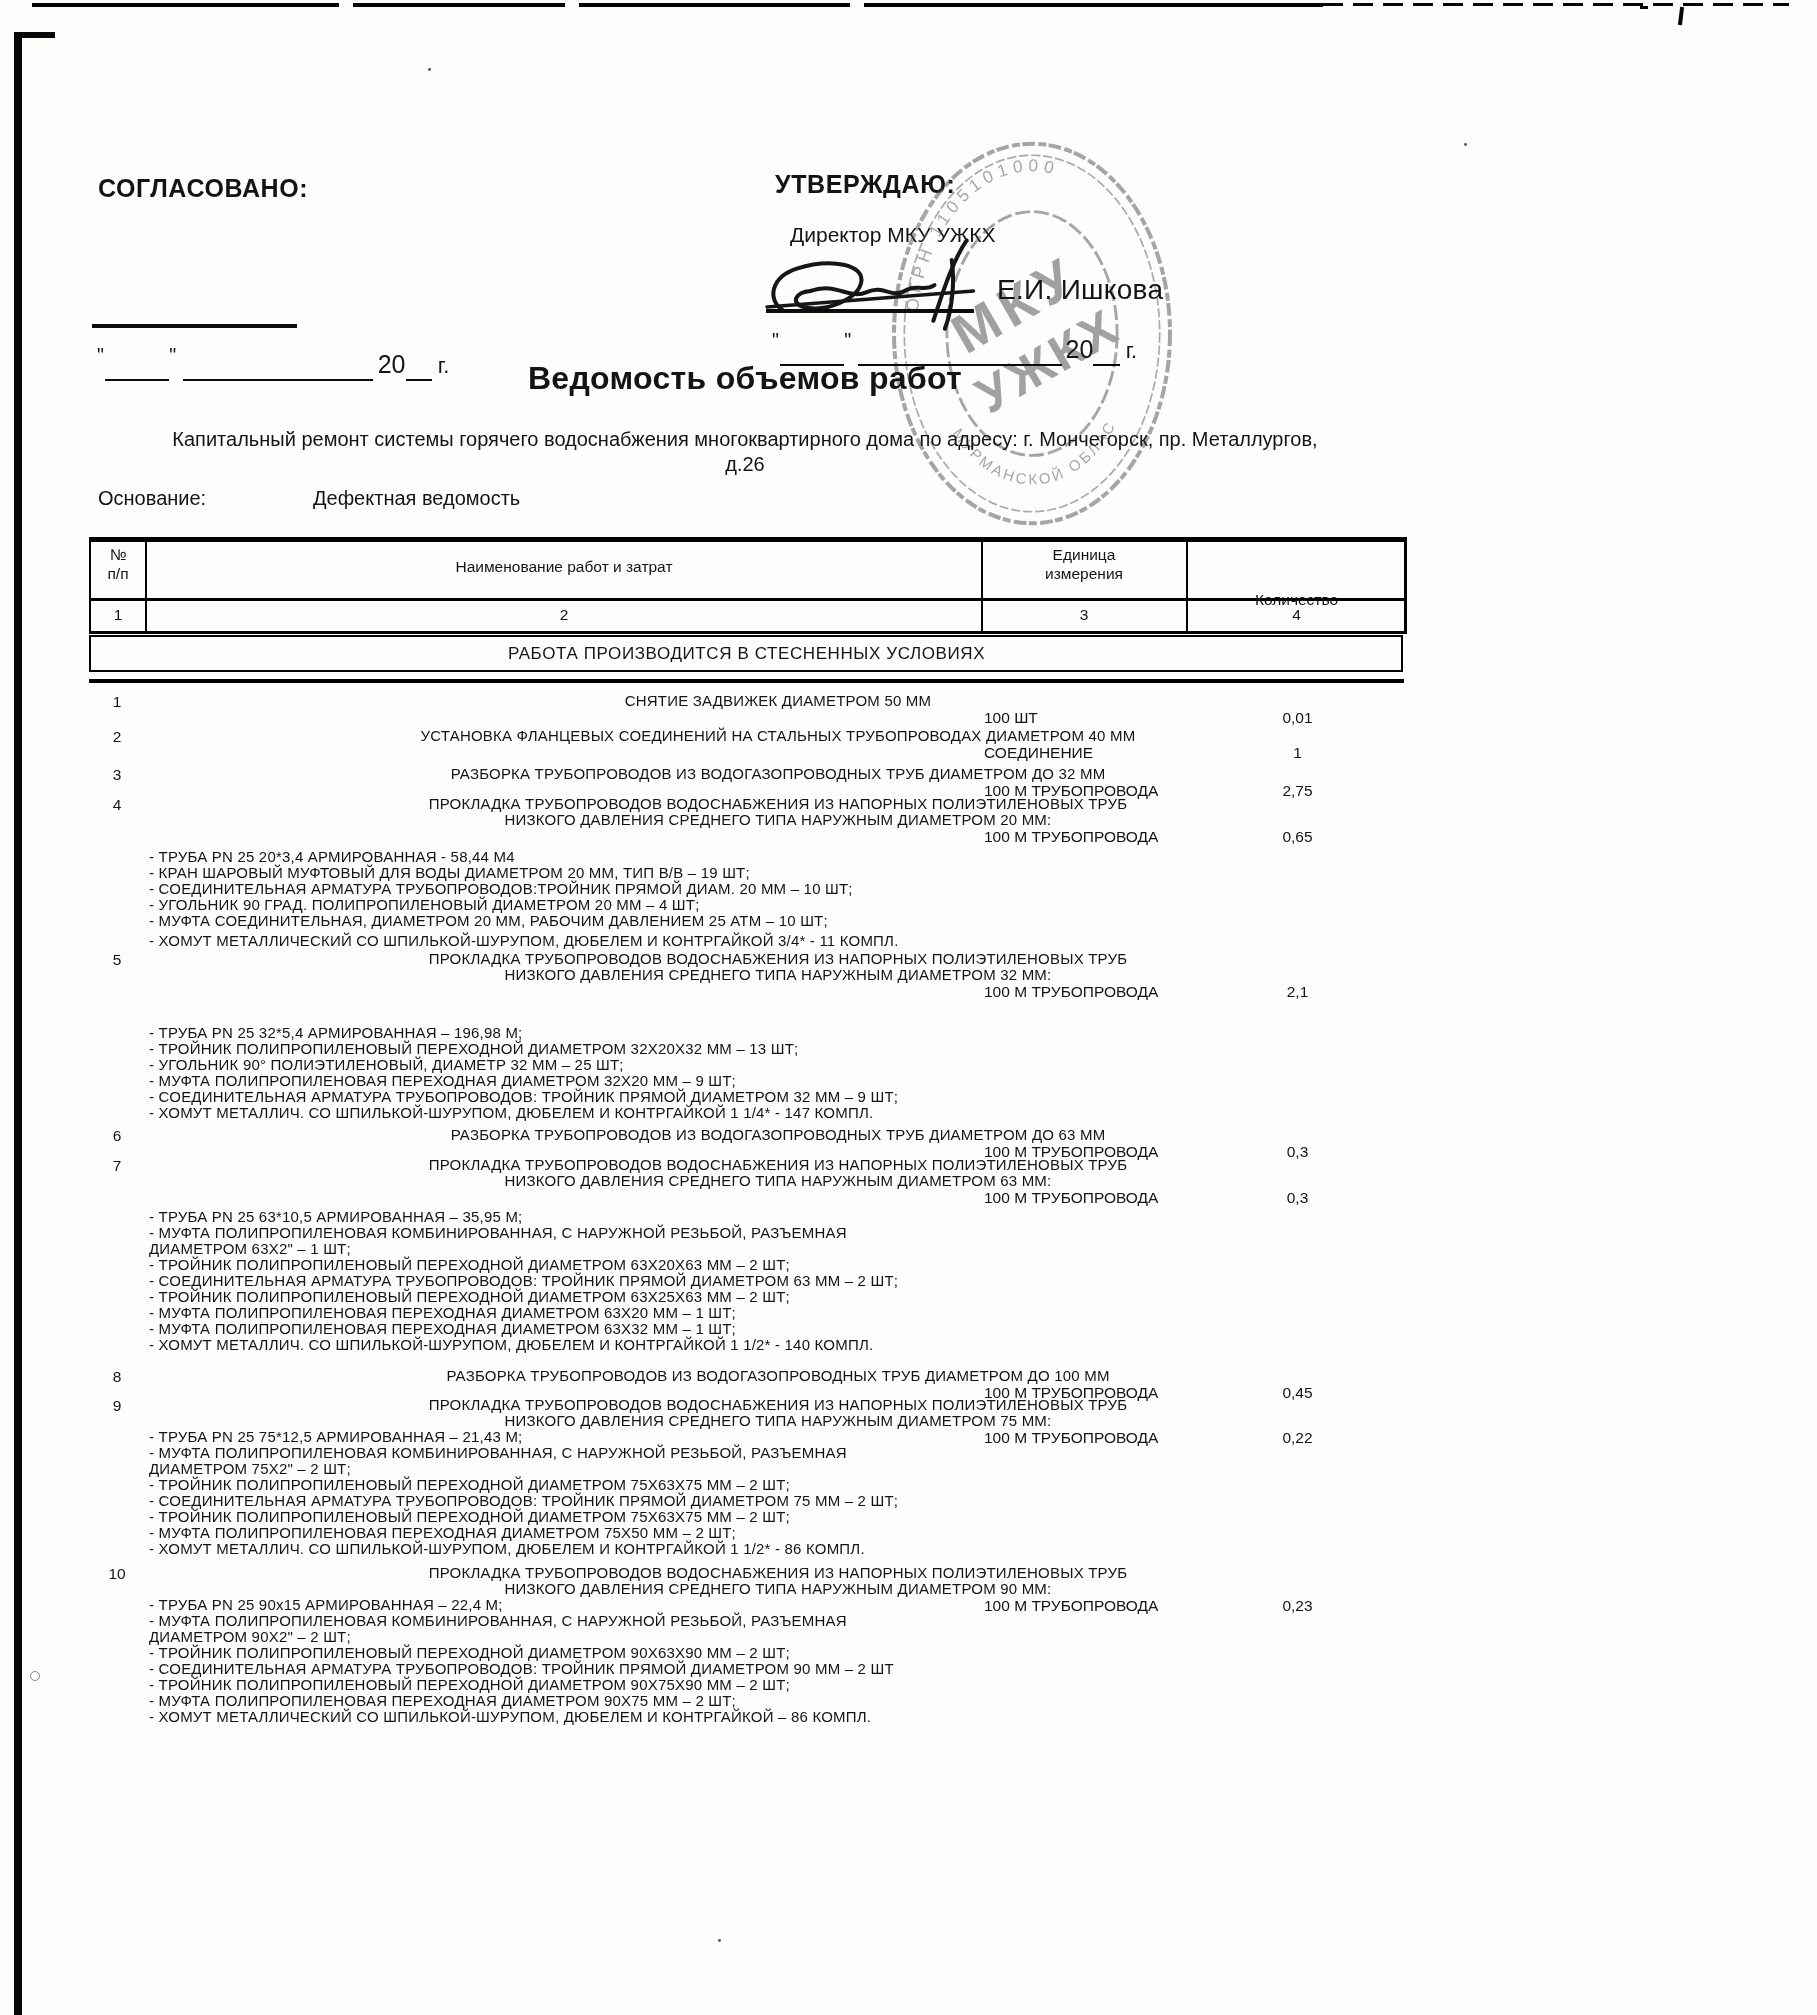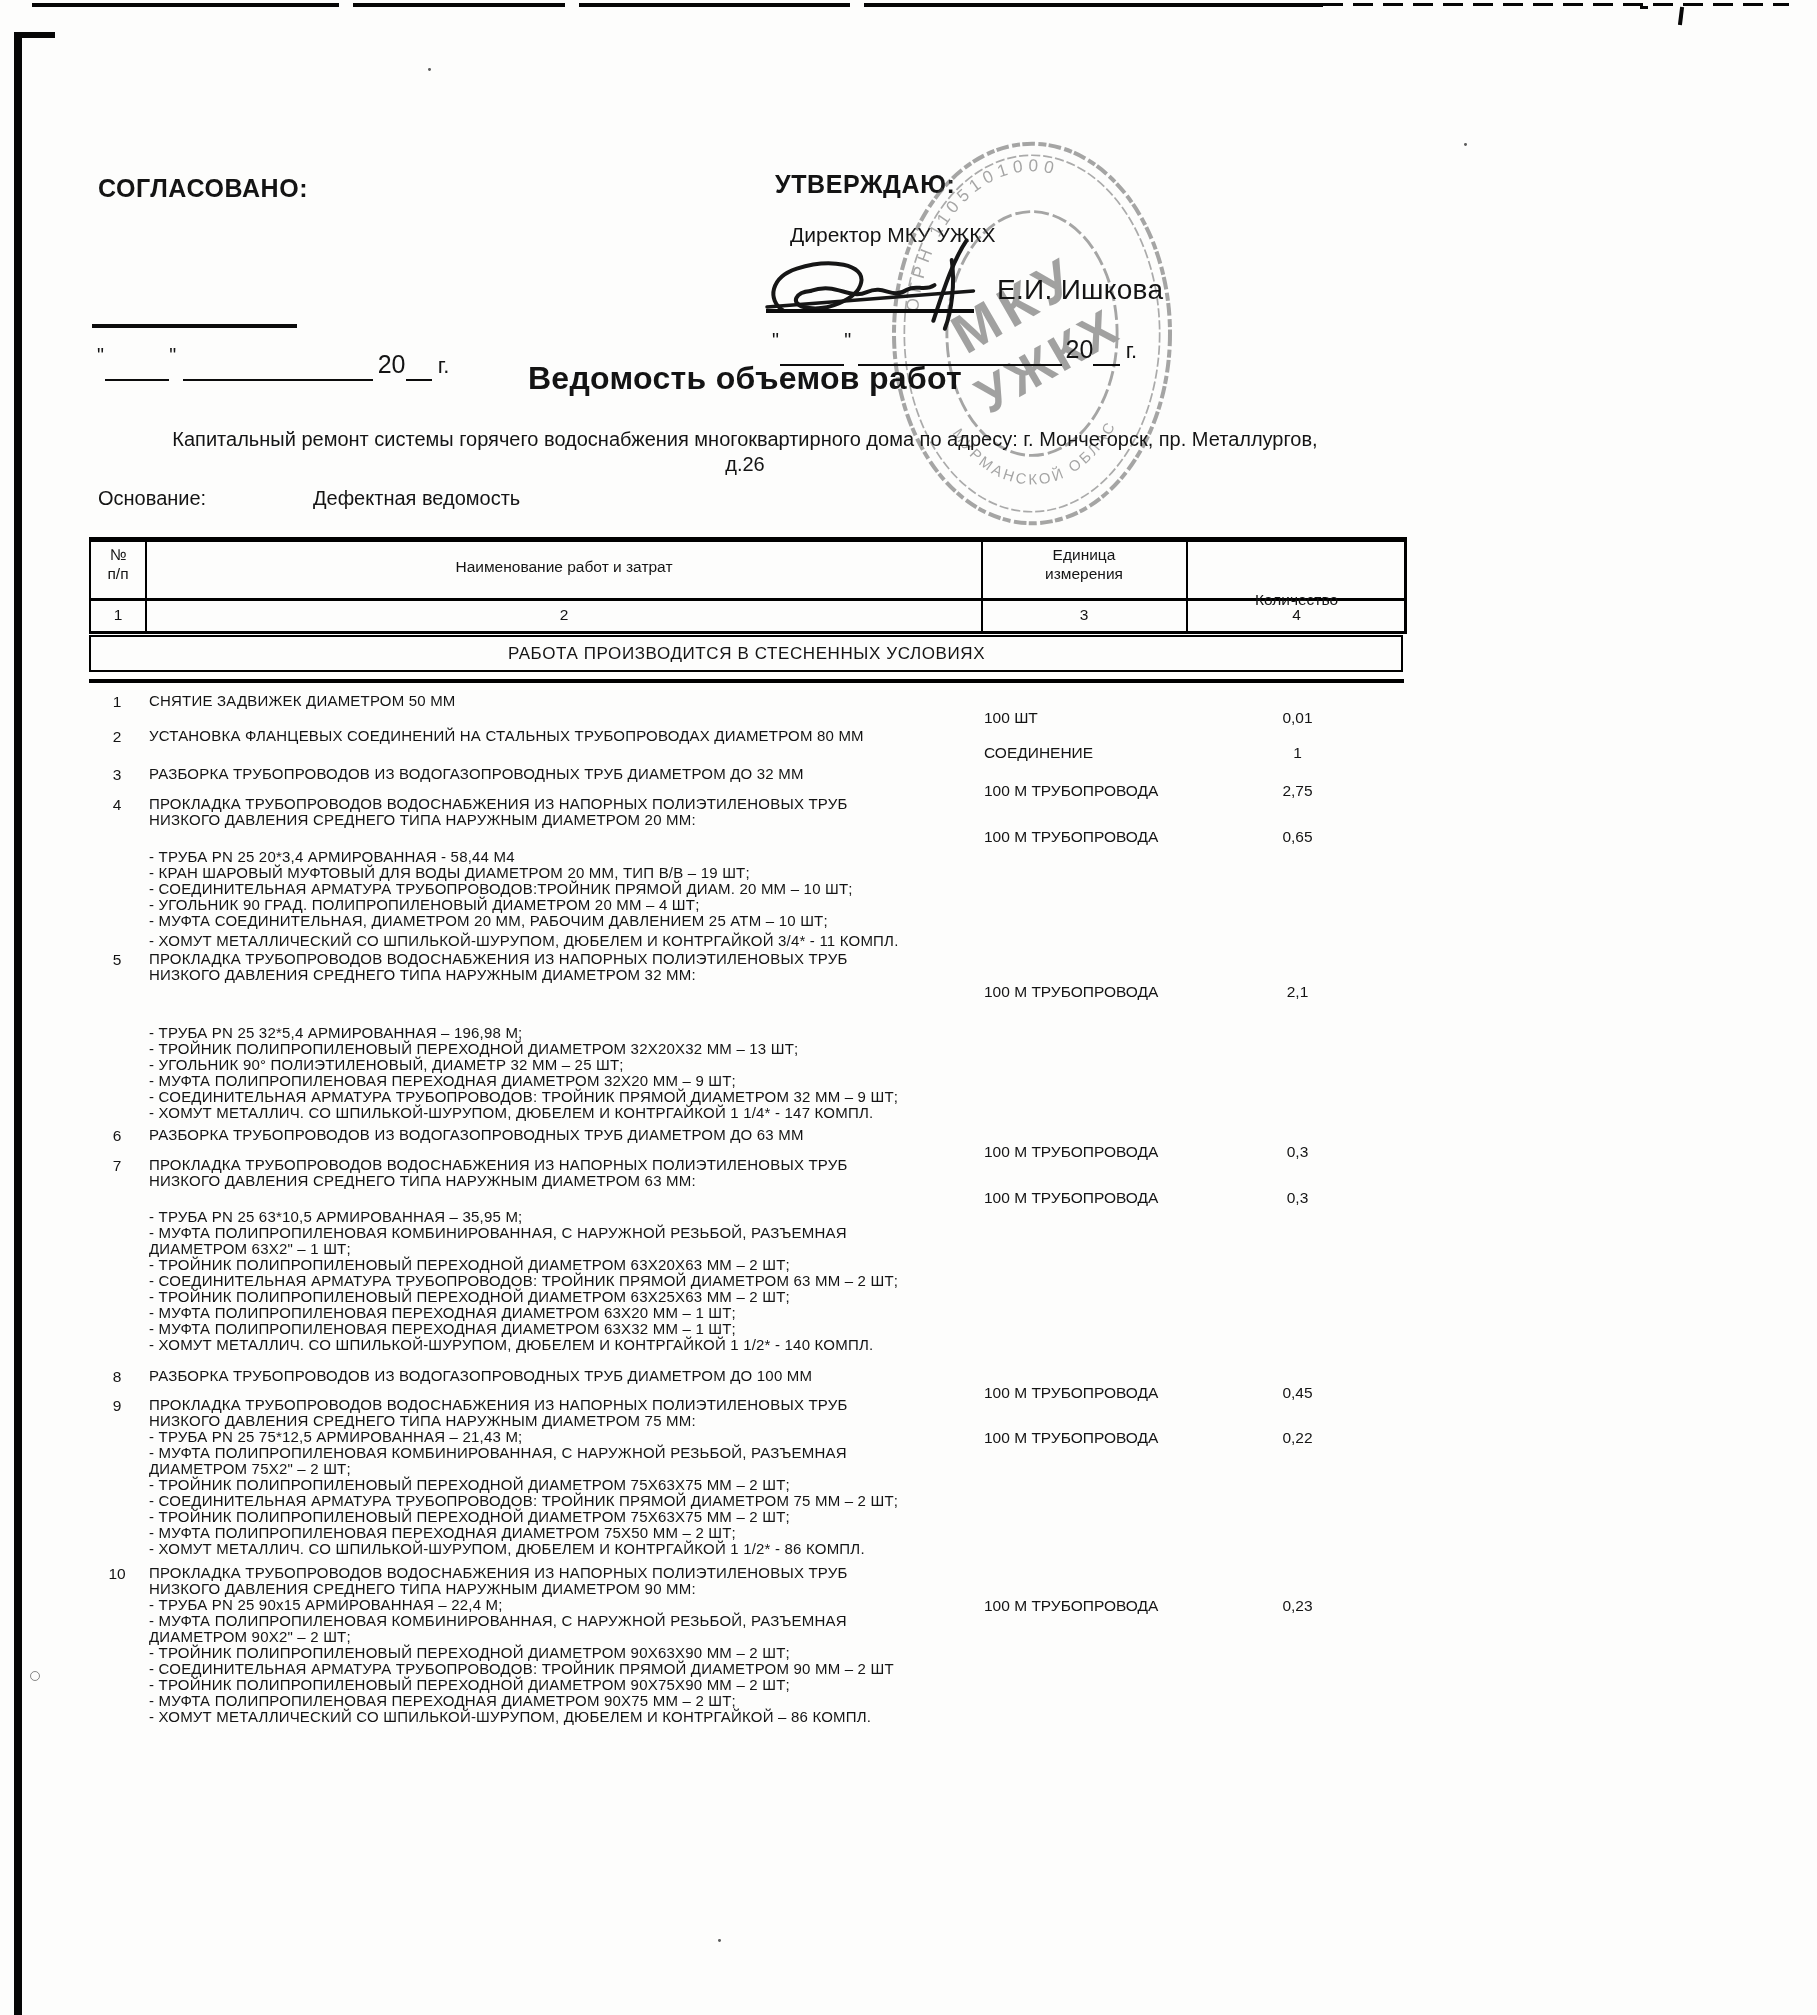--- a/index.html
+++ b/index.html
@@ -42,21 +42,21 @@
   
   .hline{background:#000;}
   .vline{background:#000;}
   .band-box{left:89px;top:635px;width:1310px;height:33px;border:2.3px solid #000;border-bottom-width:2.9px;}
   .band-text{left:89px;top:644px;width:1315px;text-align:center;font-size:17px;letter-spacing:0.6px;}
   .th{font-size:15.5px;line-height:19px;text-align:center;}
   
   #rows{left:89px;top:684px;width:1318px;position:absolute;}
   .row{position:relative;}
   .row .num{position:absolute;left:0;width:56px;text-align:center;font-size:15.5px;}
-  .row .name{margin-left:60px;font-size:15px;line-height:16px;white-space:nowrap;letter-spacing:0.2px;}
+  .row .name{margin-left:60px;font-size:15px;line-height:16px;white-space:nowrap;letter-spacing:0.2px;text-align:center;}
   .row .unit{position:absolute;left:895px;width:201px;font-size:15.5px;}
   .row .qty{position:absolute;left:1100px;width:217px;text-align:center;font-size:15.5px;}
   .row .subs{margin-left:60px;font-size:15px;line-height:16px;white-space:nowrap;letter-spacing:0.2px;}
   
   .stamp{left:888px;top:138px;}
   .sig{left:762px;top:237px;}
 </style>
 </head>
 <body>
 
@@ -161,21 +161,21 @@
       <div class="num">1</div>
       <div class="name">
         <div>СНЯТИЕ ЗАДВИЖЕК ДИАМЕТРОМ 50 ММ</div>
       </div>
       <div class="unit">100 ШТ</div>
       <div class="qty">0,01</div>
     </div>
     <div class="row" style="margin-top: 19px;">
       <div class="num">2</div>
       <div class="name">
-        <div>УСТАНОВКА ФЛАНЦЕВЫХ СОЕДИНЕНИЙ НА СТАЛЬНЫХ ТРУБОПРОВОДАХ ДИАМЕТРОМ 80 ММ</div>
+        <div>УСТАНОВКА ФЛАНЦЕВЫХ СОЕДИНЕНИЙ НА СТАЛЬНЫХ ТРУБОПРОВОДАХ ДИАМЕТРОМ 40 ММ</div>
       </div>
       <div class="unit">СОЕДИНЕНИЕ</div>
       <div class="qty">1</div>
     </div>
     <div class="row" style="margin-top: 22px;">
       <div class="num">3</div>
       <div class="name">
         <div>РАЗБОРКА ТРУБОПРОВОДОВ ИЗ ВОДОГАЗОПРОВОДНЫХ ТРУБ ДИАМЕТРОМ ДО 32 ММ</div>
       </div>
       <div class="unit">100 М ТРУБОПРОВОДА</div>

